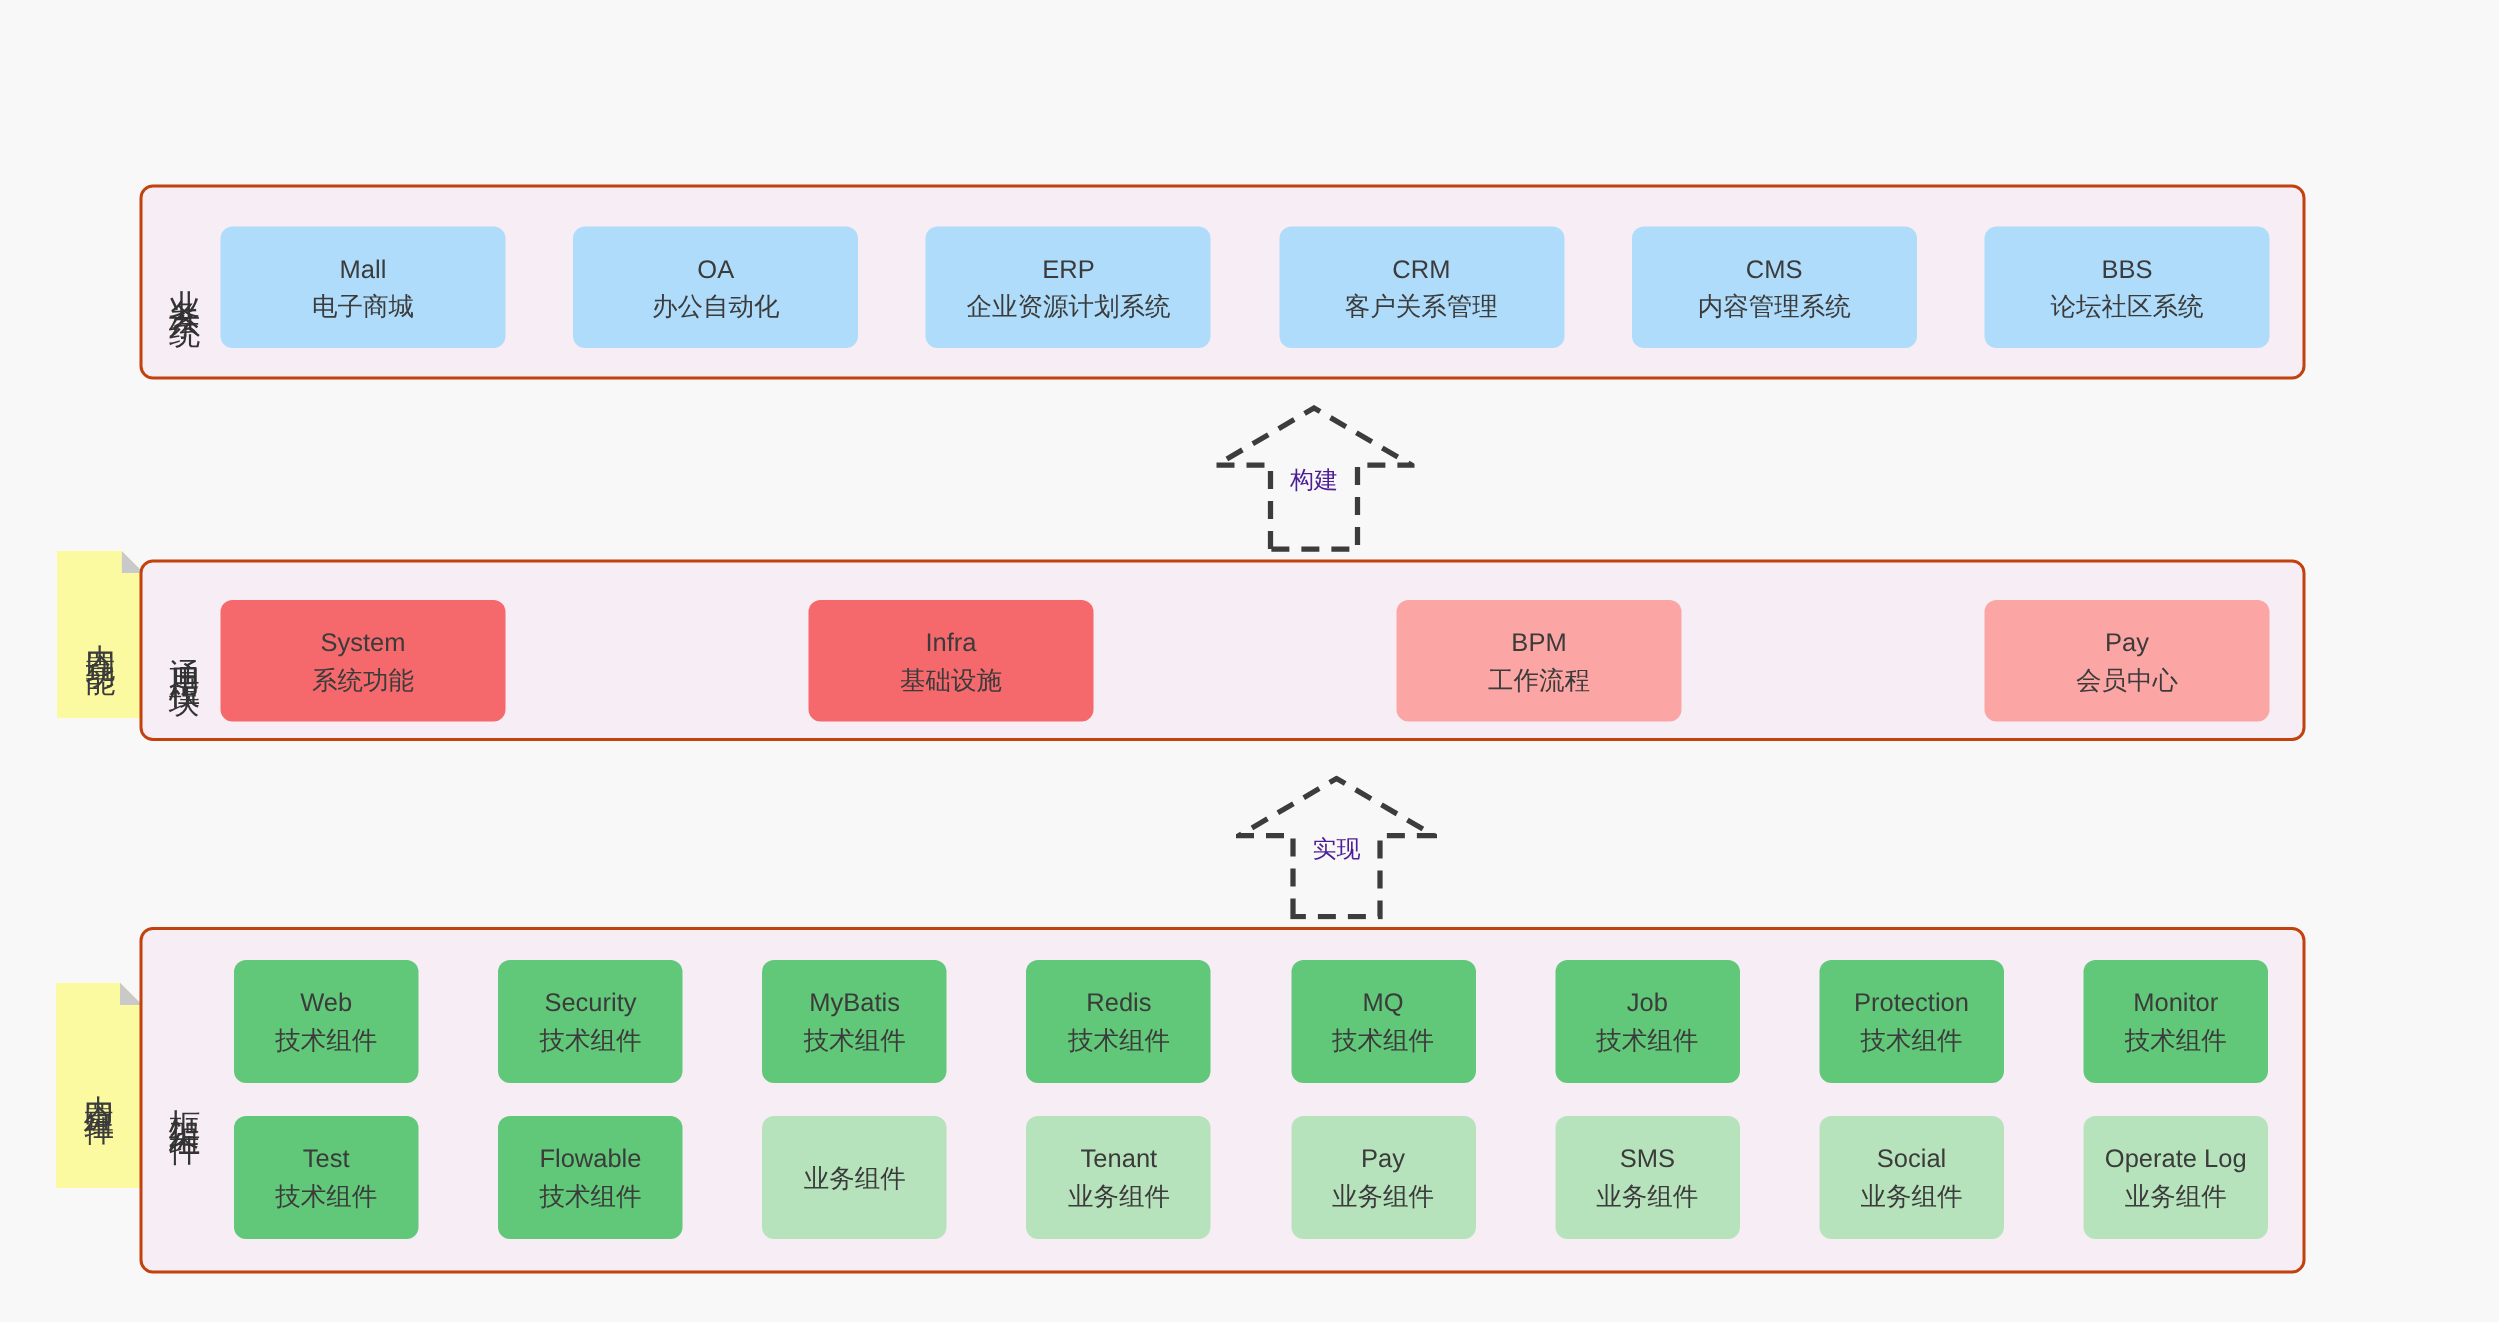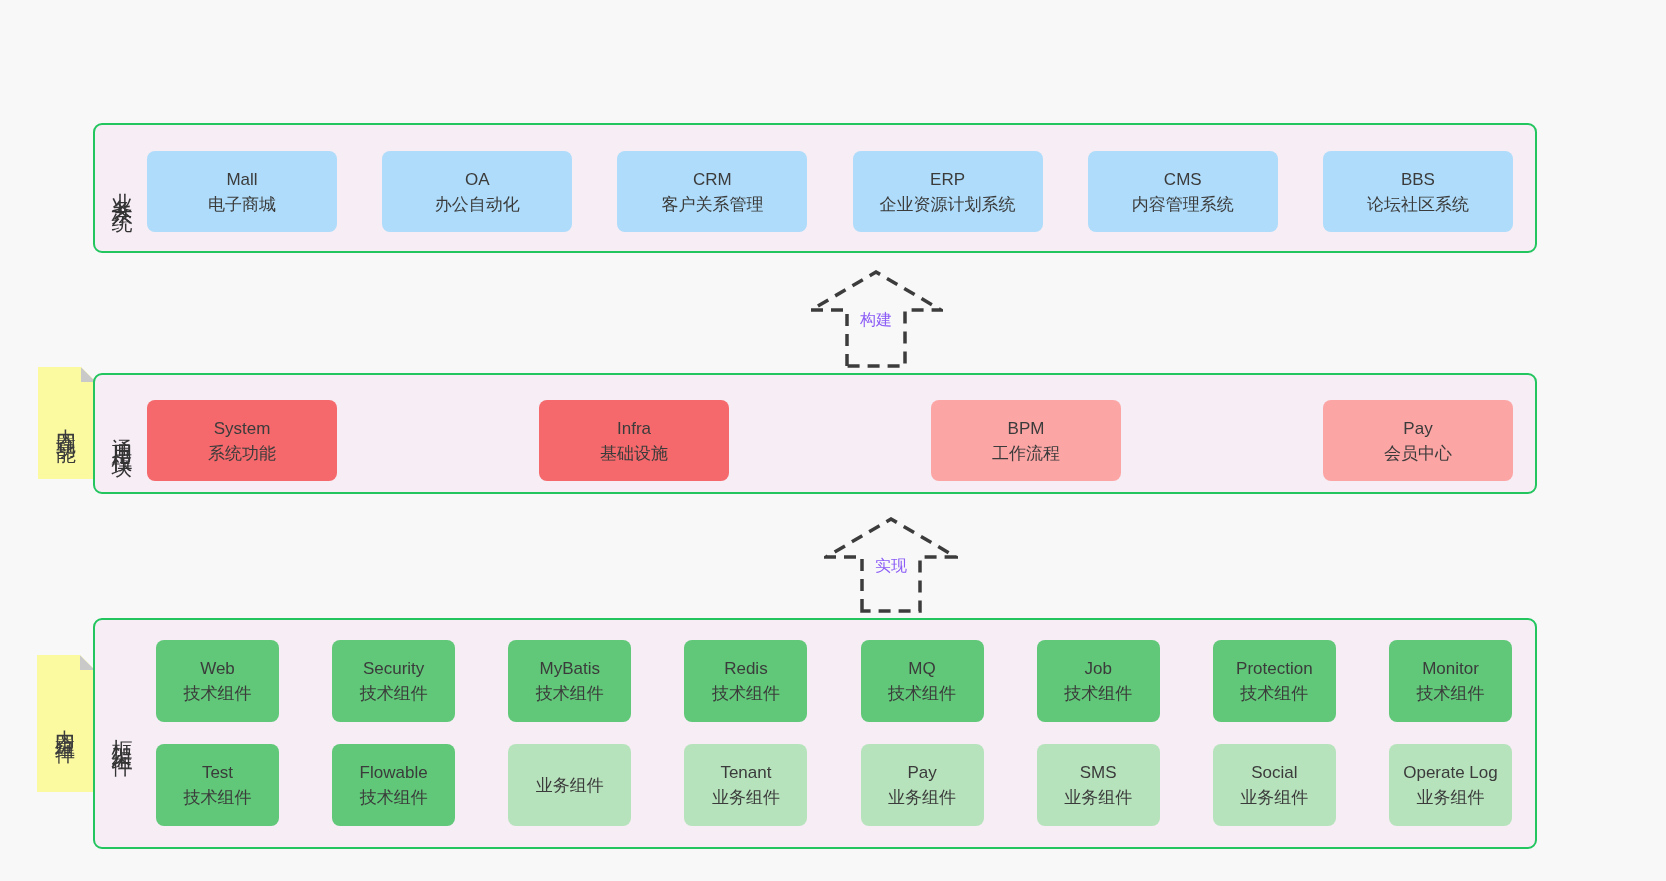--- a/index.html
+++ b/index.html
@@ -3,21 +3,21 @@
 <meta charset="utf-8">
 <style>
   html,body{margin:0;padding:0;}
   body{
     width:1666px;height:881px;position:relative;overflow:hidden;
     background:#f8f8f8;color:#3b3b3b;
     font-family:"Liberation Sans","DejaVu Sans",sans-serif;
   }
   .layer{
     position:absolute;left:93px;width:1444px;box-sizing:border-box;
-    background:#f6edf5;border:2px solid #22c55e;border-radius:9px;z-index:1;
+    background:#f6edf5;border:2px solid #c2410c;border-radius:9px;z-index:1;
   }
   #layer-business{top:123px;height:130px;}
   #layer-modules{top:373px;height:121px;}
   #layer-framework{top:618px;height:231px;}
   .layer-label{
     position:absolute;left:13px;top:50%;transform:translateY(-50%);
     writing-mode:vertical-rl;text-orientation:upright;
     font-size:21px;letter-spacing:6px;color:#333;white-space:nowrap;
   }
   .box-row{
@@ -59,44 +59,44 @@
   .arrow{position:absolute;width:134px;z-index:0;}
   #arrow-build{left:809px;top:270px;height:98px;}
   #arrow-implement{left:824px;top:517px;height:96px;}
   .arrow svg{display:block;width:100%;height:100%;}
   .arrow-label{
     position:absolute;width:134px;text-align:center;z-index:2;
   }
   #arrow-build-label{left:809px;top:310px;}
   #arrow-implement-label{left:824px;top:556px;}
   .arrow-label span{
-    background:#f8f8f8;font-size:16px;padding:1px 3px;color:#8b5cf6;
+    background:#f8f8f8;font-size:16px;padding:1px 3px;color:#4c1d95;
   }
 </style>
 </head>
 <body>
 
 <div class="layer" id="layer-business">
   <div class="layer-label">业务系统</div>
   <div class="box-row">
     <div class="box blue">
       <span>Mall</span>
       <span>电子商城</span>
     </div>
     <div class="box blue">
       <span>OA</span>
       <span>办公自动化</span>
     </div>
     <div class="box blue">
+      <span>ERP</span>
+      <span>企业资源计划系统</span>
+    </div>
+    <div class="box blue">
       <span>CRM</span>
       <span>客户关系管理</span>
-    </div>
-    <div class="box blue">
-      <span>ERP</span>
-      <span>企业资源计划系统</span>
     </div>
     <div class="box blue">
       <span>CMS</span>
       <span>内容管理系统</span>
     </div>
     <div class="box blue">
       <span>BBS</span>
       <span>论坛社区系统</span>
     </div>
   </div>

